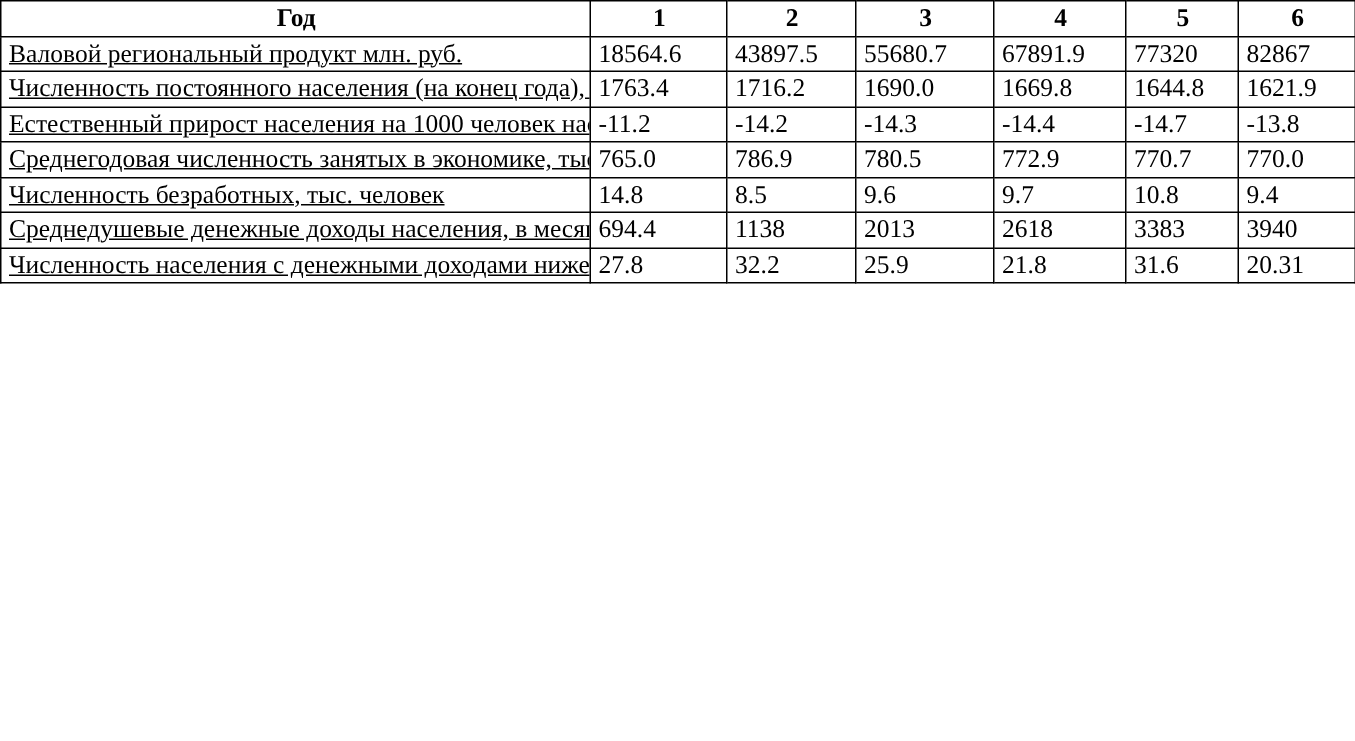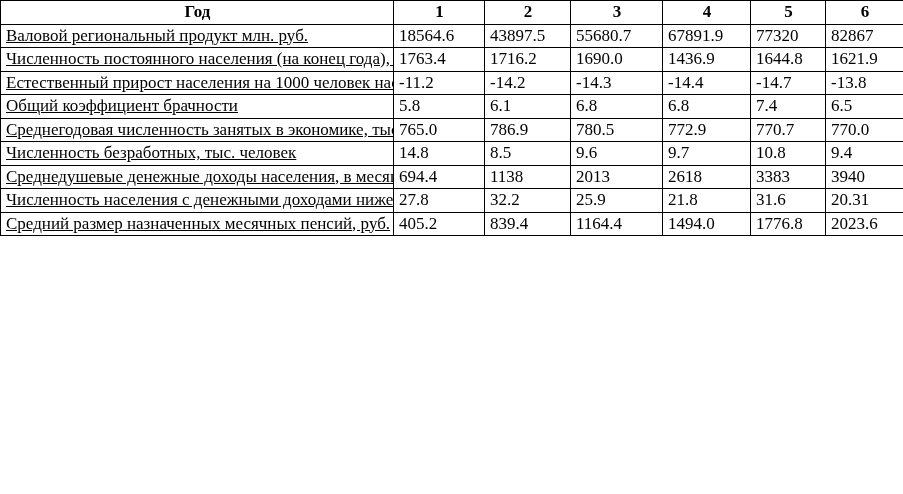--- a/index.html
+++ b/index.html
@@ -63,42 +63,33 @@
         <td>67891.9</td>
         <td>77320</td>
         <td>82867</td>
       </tr>
       <tr>
         <td class="label">Численность постоянного населения
 (на конец года), тыс. человек</td>
         <td>1763.4</td>
         <td>1716.2</td>
         <td>1690.0</td>
-        <td>1436.9</td>
+        <td>1669.8</td>
         <td>1644.8</td>
         <td>1621.9</td>
       </tr>
       <tr>
         <td class="label">Естественный прирост населения на 1000
 человек населения</td>
         <td>-11.2</td>
         <td>-14.2</td>
         <td>-14.3</td>
         <td>-14.4</td>
         <td>-14.7</td>
         <td>-13.8</td>
-      </tr>
-      <tr>
-        <td class="label">Общий коэффициент брачности</td>
-        <td>5.8</td>
-        <td>6.1</td>
-        <td>6.8</td>
-        <td>6.8</td>
-        <td>7.4</td>
-        <td>6.5</td>
       </tr>
       <tr>
         <td class="label">Среднегодовая численность занятых в
 экономике, тыс. человек</td>
         <td>765.0</td>
         <td>786.9</td>
         <td>780.5</td>
         <td>772.9</td>
         <td>770.7</td>
         <td>770.0</td>
@@ -127,24 +118,14 @@
 доходами ниже величины прожиточного
 минимума в процентах от общей
 численности населения</td>
         <td>27.8</td>
         <td>32.2</td>
         <td>25.9</td>
         <td>21.8</td>
         <td>31.6</td>
         <td>20.31</td>
       </tr>
-      <tr>
-        <td class="label">Средний размер назначенных месячных
-пенсий, руб.</td>
-        <td>405.2</td>
-        <td>839.4</td>
-        <td>1164.4</td>
-        <td>1494.0</td>
-        <td>1776.8</td>
-        <td>2023.6</td>
-      </tr>
     </tbody>
 </table>
 
 </body></html>

